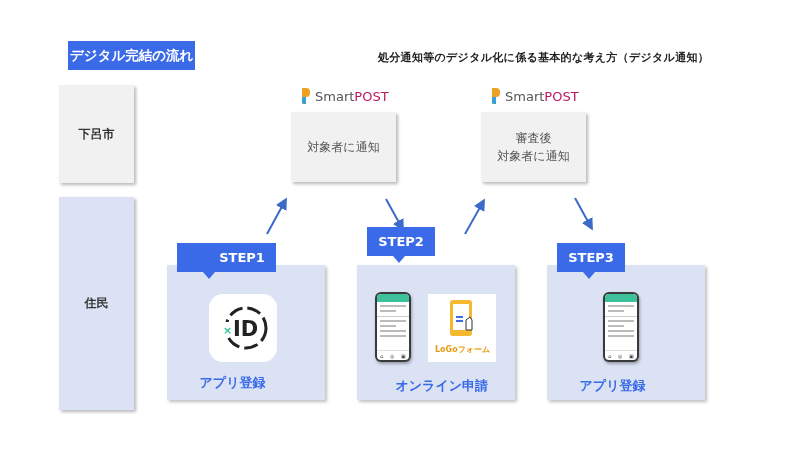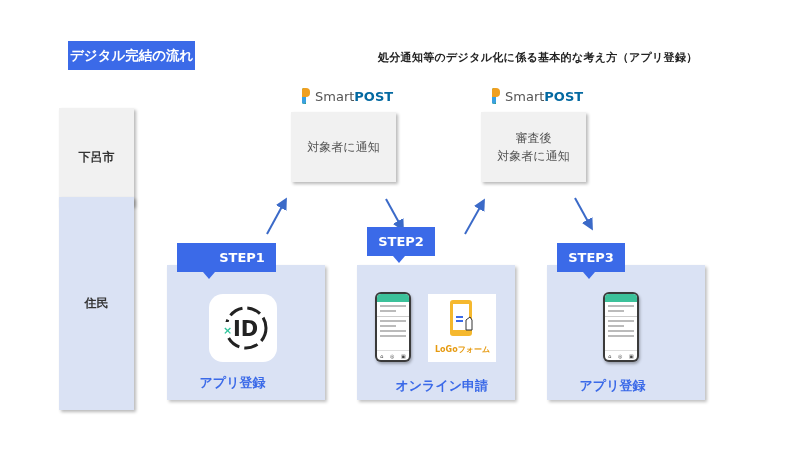--- a/index.html
+++ b/index.html
@@ -4,24 +4,24 @@
 <style>
   html, body { margin:0; padding:0; background:#ffffff; }
   body { width:800px; height:450px; position:relative; overflow:hidden;
          font-family:"DejaVu Sans", sans-serif; }
   .abs { position:absolute; }
   .title-badge { left:68px; top:41px; height:21px; padding:4px 2px; background:#3b6ae8; color:#fff;
                  font-size:13.5px; font-weight:bold; line-height:21px; }
   .subtitle { left:378px; top:50px; font-size:11px; font-weight:bold; color:#222; letter-spacing:0.3px; }
   .side-box { display:flex; align-items:center; justify-content:center; font-size:12px; font-weight:bold;
               color:#333; box-shadow:2px 2px 3px rgba(0,0,0,0.28); }
-  .side-city { left:59px; top:85px; width:75px; height:98px; background:#f1f1f1;margin-top:23px; }
+  .side-city { left:59px; top:85px; width:75px; height:98px; background:#f1f1f1; }
   .side-resident { left:59px; top:197px; width:75px; height:213px; background:#dae2f4; }
   .sp-logo { display:flex; align-items:center; gap:5px; font-size:13px; color:#555; }
-  .sp-logo b { color:#0369a1; font-weight:bold; }
+  .sp-logo b { color:#be185d; font-weight:normal; }
   .sp-mark { width:8px; height:16px; position:relative; }
   .sp-mark .a { position:absolute; left:0; top:0; width:4px; height:16px; background:#39a34a; border-radius:2px 0 0 2px; }
   .sp-mark .b { position:absolute; left:0; top:0; width:8px; height:9px; background:#f0a020; border-radius:2px 4px 4px 0; }
   .sp-mark .c { position:absolute; left:0; top:9px; width:4px; height:7px; background:#3aa0e0; border-radius:0 0 2px 2px; }
   .notice { background:#f1f1f1; box-shadow:2px 2px 3px rgba(0,0,0,0.28); display:flex; align-items:center;
             justify-content:center; text-align:center; font-size:12px; color:#555; line-height:18px; }
   .notice-1 { left:291px; top:112px; width:105px; height:70px; }
   .notice-2 { left:481px; top:112px; width:105px; height:70px; }
   .step-panel { background:#dae2f4; box-shadow:2px 2px 3px rgba(0,0,0,0.25); }
   .panel-1 { left:167px; top:265px; width:158px; height:135px; }
@@ -45,21 +45,21 @@
   .phone .sep { height:1px; background:#ccc; margin:4px 0 0 0; }
   .phone .nav { position:absolute; bottom:0; left:0; right:0; height:9px; border-top:1px solid #ddd; display:flex;
                 justify-content:space-around; align-items:center; font-size:5px; color:#444; }
   .logo-form { left:428px; top:294px; width:68px; height:68px; background:#fff; }
   svg.arrows { left:0; top:0; }
 </style>
 </head>
 <body>
 
 <div class="abs title-badge">デジタル完結の流れ</div>
-<div class="abs subtitle">処分通知等のデジタル化に係る基本的な考え方（アプリ登録）</div>
+<div class="abs subtitle">処分通知等のデジタル化に係る基本的な考え方（デジタル通知）</div>
 
 <div class="abs side-box side-city">
   <span>下呂市</span>
 </div>
 <div class="abs side-box side-resident">
   <span>住民</span>
 </div>
 
 <div class="abs sp-logo" style="left:302px; top:88px;">
   <span class="sp-mark">

